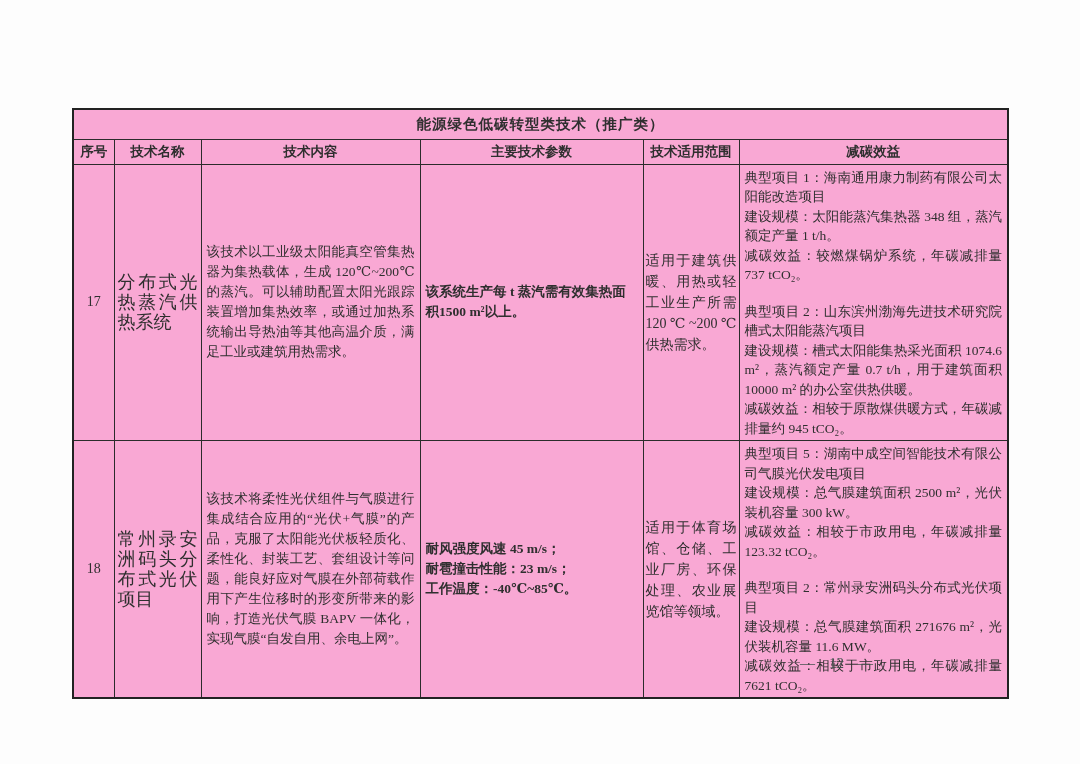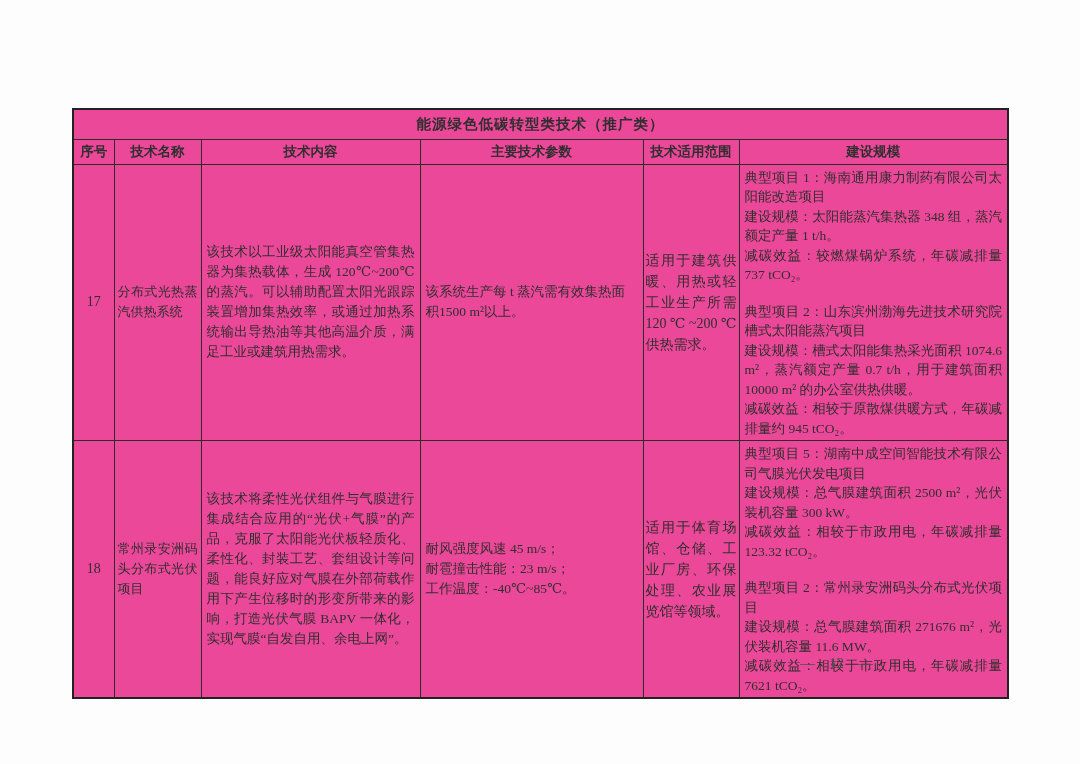--- a/index.html
+++ b/index.html
@@ -7,42 +7,42 @@
     width:1080px;height:764px;
     background:#fdfdfd;
     font-family:"Liberation Serif","DejaVu Serif",serif;
     color:#2f2f2f;
     position:relative;
     overflow:hidden;
   }
   .doc-table{
     position:absolute;left:72px;top:108px;width:935px;
     border-collapse:collapse;table-layout:fixed;
-    background:#ec4899;
+    background:#f9a8d4;
   }
   .doc-table td,.doc-table th{
     border:1.5px solid #2c2c2c;
     vertical-align:middle;
     overflow:hidden;
     box-sizing:border-box;
   }
   .doc-table{border:2px solid #222;}
   .title-row th{
     height:30px;font-size:14.5px;font-weight:bold;text-align:center;
     letter-spacing:1px;
   }
   .header-row th{
     height:25px;font-size:13.5px;font-weight:bold;text-align:center;
   }
   .row-17 td{height:248px;}
   .row-18 td{height:231px;}
   .c-no{text-align:center;font-size:14px;}
-  .c-name{padding:0 3px;font-size:13px;line-height:20px;text-align:justify;text-justify:inter-character;}
+  .c-name{padding:0 3px;font-size:18px;line-height:20px;text-align:justify;text-justify:inter-character;}
   .c-content{padding:16px 5px;font-size:13.5px;line-height:20px;text-align:justify;text-justify:inter-character;}
-  .c-params{padding:0 5px;font-size:13.5px;line-height:20px;text-align:left;}
+  .c-params{padding:0 5px;font-size:13.5px;line-height:20px;text-align:left;font-weight:bold;}
   .c-scope{padding:0 2px;font-size:14px;line-height:21px;text-align:justify;text-justify:inter-character;}
   .c-projects{padding:3px 5px 2px 5px;font-size:13.5px;line-height:19.5px;vertical-align:top;text-align:justify;text-justify:inter-character;}
   .project-block + .project-block{margin-top:17px;}
   .project-block div{margin:0;}
   .footer{
     position:absolute;left:0;top:655px;width:887px;
     text-align:right;font-size:15px;color:#42534e;
   }
   .footer .dash{margin:0 14px;}
 </style>
@@ -61,21 +61,21 @@
   <tbody>
       <tr class="title-row">
     <th colspan="6">能源绿色低碳转型类技术（推广类）</th>
   </tr>
   <tr class="header-row">
     <th>序号</th>
     <th>技术名称</th>
     <th>技术内容</th>
     <th>主要技术参数</th>
     <th>技术适用范围</th>
-    <th>建设规模</th>
+    <th>减碳效益</th>
   </tr>
 
   <tr class="row-17">
     <td class="c-no">17</td>
     <td class="c-name">分布式光热蒸汽供热系统</td>
     <td class="c-content">该技术以工业级太阳能真空管集热器为集热载体，生成 120℃~200℃的蒸汽。可以辅助配置太阳光跟踪装置增加集热效率，或通过加热系统输出导热油等其他高温介质，满足工业或建筑用热需求。</td>
     <td class="c-params">
       <div>该系统生产每 t 蒸汽需有效集热面积1500 m²以上。</div>
     </td>
     <td class="c-scope">适用于建筑供暖、用热或轻工业生产所需120℃~200℃供热需求。</td>

